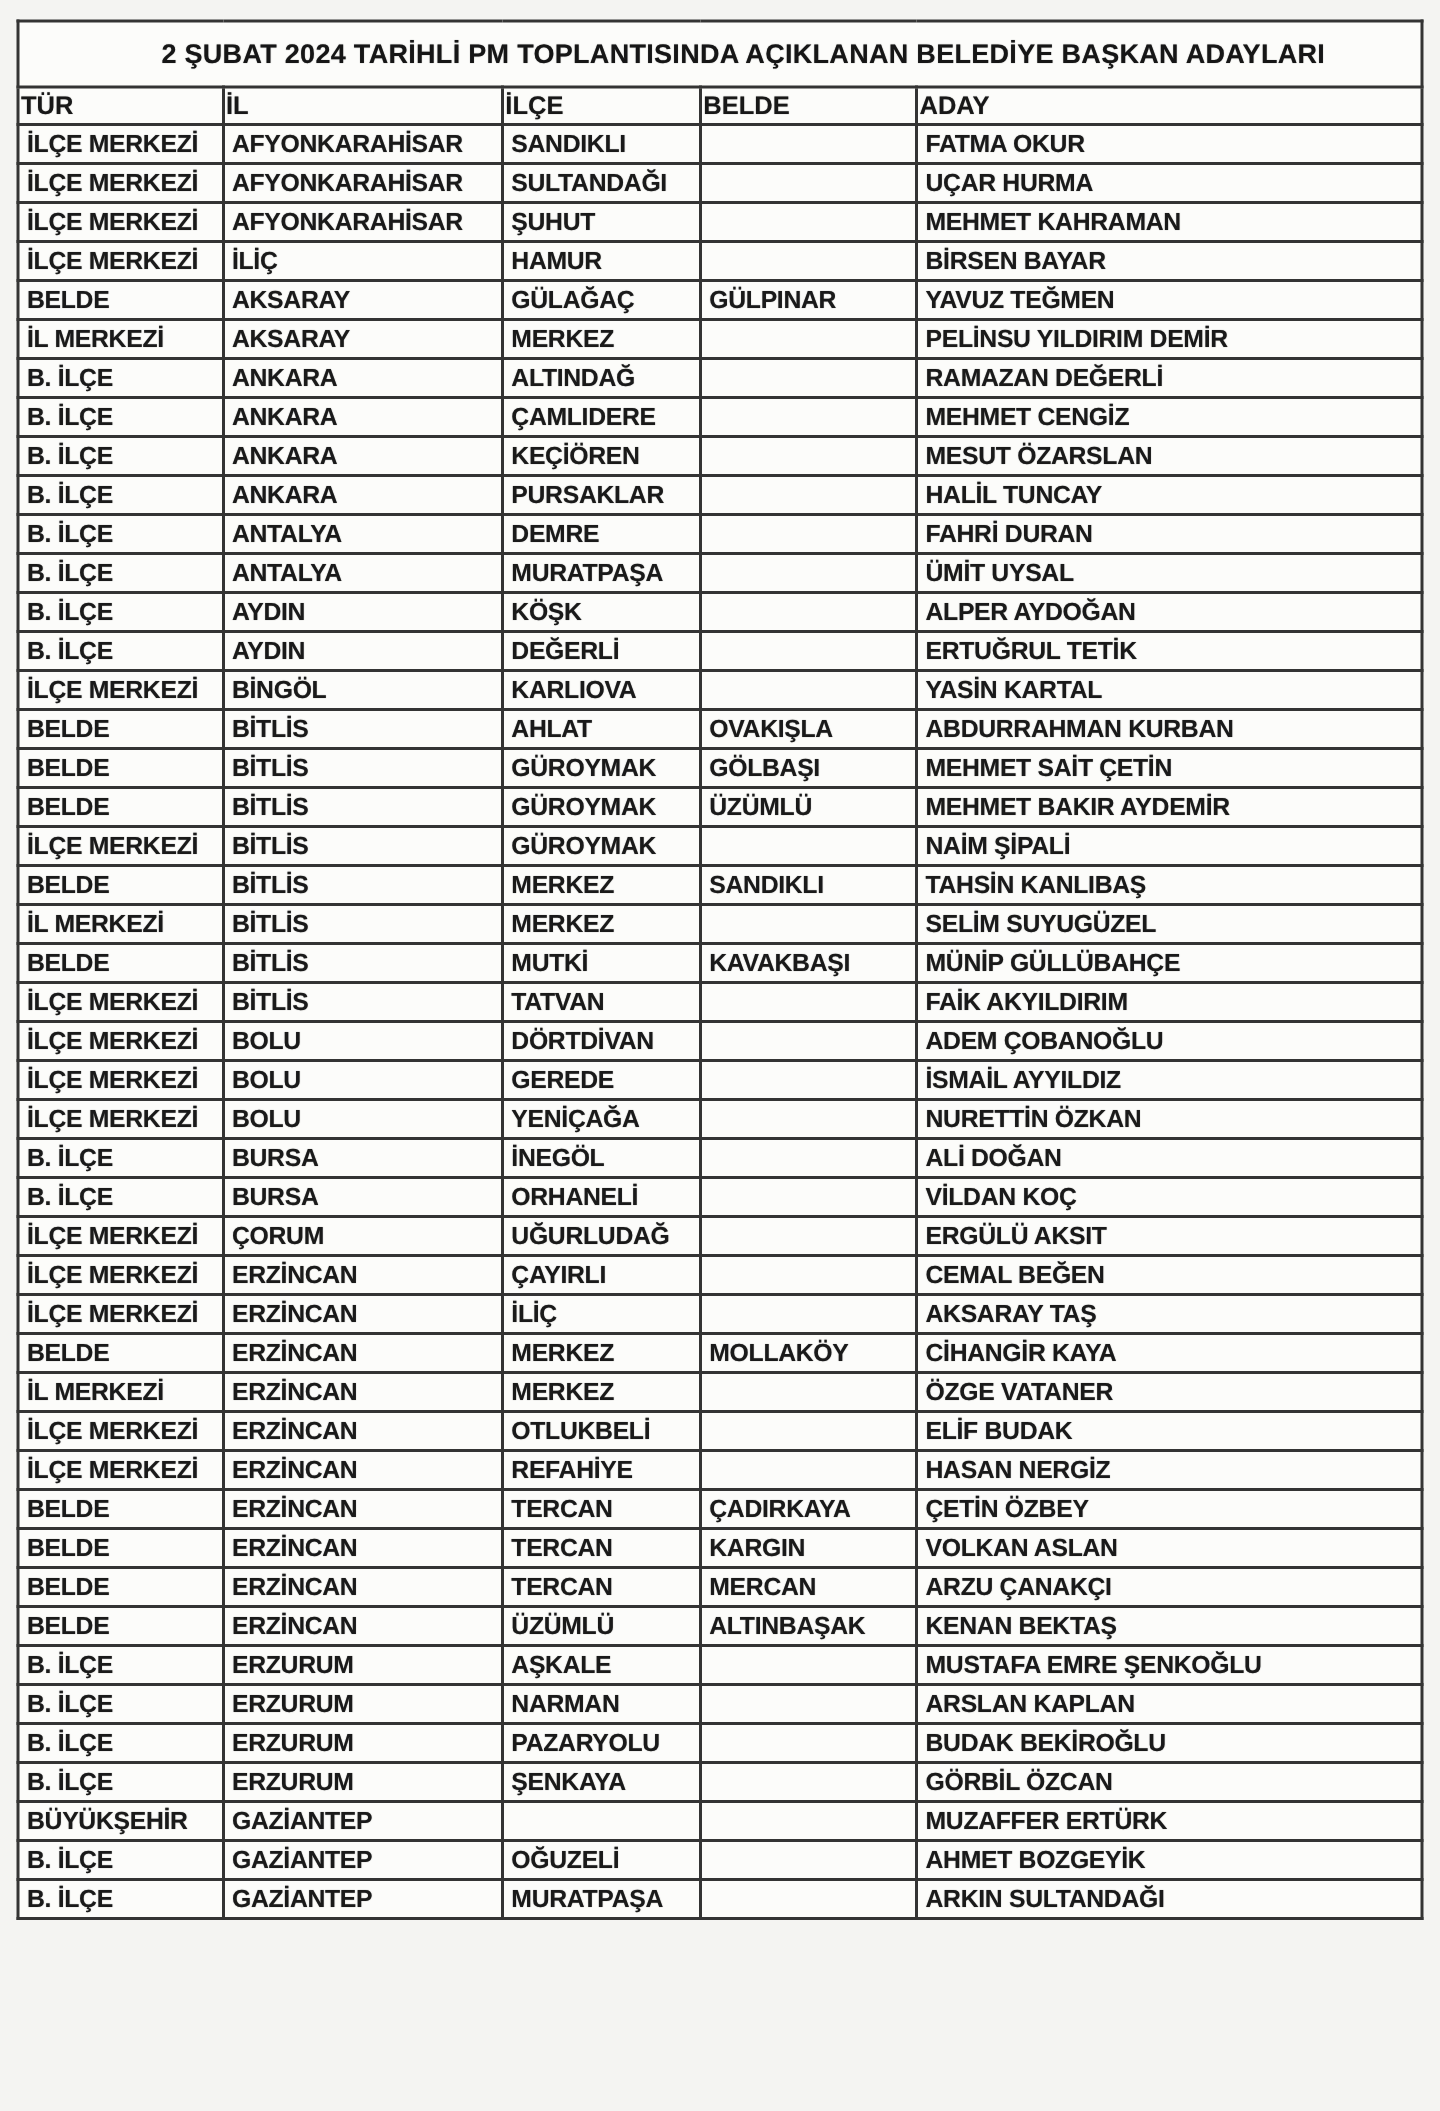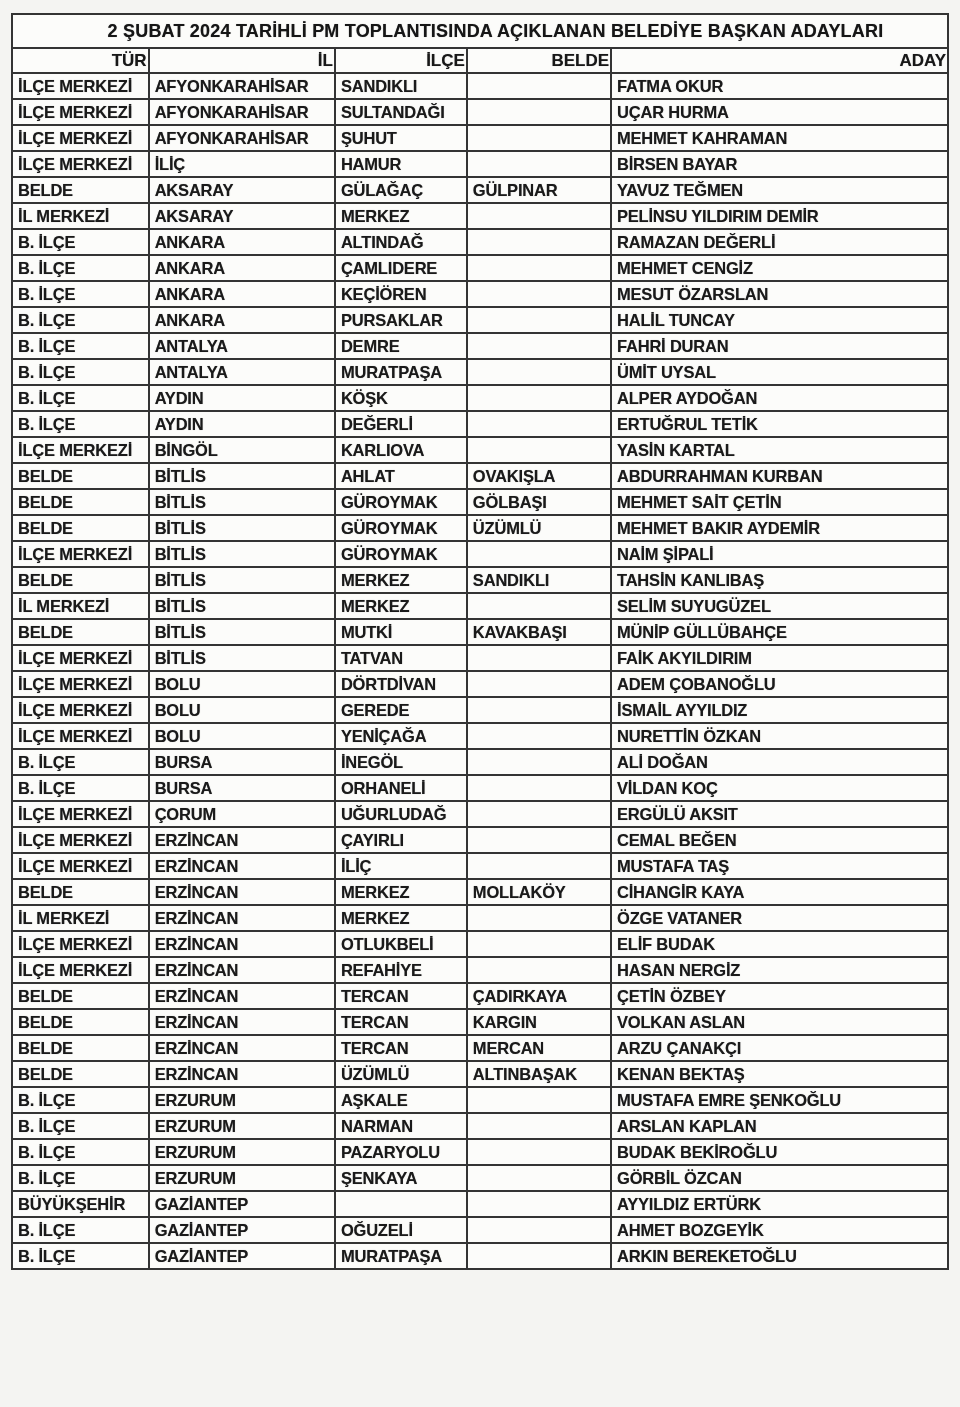--- a/index.html
+++ b/index.html
@@ -22,33 +22,33 @@
     table-layout: fixed;
   }
   table.doc-table th,
   table.doc-table td {
     border: 2px solid #343434;
     box-sizing: border-box;
     overflow: hidden;
     white-space: nowrap;
   }
   .title-cell {
-    height: 34px;
+    height: 44px;
     text-align: center;
     vertical-align: middle;
     font-size: 18px;
     font-weight: 700;
     letter-spacing: 0.2px;
     color: #161616;
     text-shadow: 0 0 0.7px rgba(22,22,22,0.55);
     padding-left: 32px;
   }
   .col-head {
     height: 25px;
-    text-align: right;
+    text-align: left;
     vertical-align: middle;
     font-size: 17px;
     font-weight: 700;
     color: #181818;
     text-shadow: 0 0 0.7px rgba(24,24,24,0.5);
   }
   td.cell {
     height: 26px;
     padding: 0 5px;
     font-size: 16.5px;
@@ -293,21 +293,21 @@
           <td class="cell">ERZİNCAN</td>
           <td class="cell">ÇAYIRLI</td>
           <td class="cell"></td>
           <td class="cell">CEMAL BEĞEN</td>
         </tr>
         <tr>
           <td class="cell">İLÇE MERKEZİ</td>
           <td class="cell">ERZİNCAN</td>
           <td class="cell">İLİÇ</td>
           <td class="cell"></td>
-          <td class="cell">MUSTAFA TAŞ</td>
+          <td class="cell">AKSARAY TAŞ</td>
         </tr>
         <tr>
           <td class="cell">BELDE</td>
           <td class="cell">ERZİNCAN</td>
           <td class="cell">MERKEZ</td>
           <td class="cell">MOLLAKÖY</td>
           <td class="cell">CİHANGİR KAYA</td>
         </tr>
         <tr>
           <td class="cell">İL MERKEZİ</td>
@@ -384,31 +384,31 @@
           <td class="cell">ERZURUM</td>
           <td class="cell">ŞENKAYA</td>
           <td class="cell"></td>
           <td class="cell">GÖRBİL ÖZCAN</td>
         </tr>
         <tr>
           <td class="cell">BÜYÜKŞEHİR</td>
           <td class="cell">GAZİANTEP</td>
           <td class="cell"></td>
           <td class="cell"></td>
-          <td class="cell">AYYILDIZ ERTÜRK</td>
+          <td class="cell">MUZAFFER ERTÜRK</td>
         </tr>
         <tr>
           <td class="cell">B. İLÇE</td>
           <td class="cell">GAZİANTEP</td>
           <td class="cell">OĞUZELİ</td>
           <td class="cell"></td>
           <td class="cell">AHMET BOZGEYİK</td>
         </tr>
         <tr>
           <td class="cell">B. İLÇE</td>
           <td class="cell">GAZİANTEP</td>
           <td class="cell">MURATPAŞA</td>
           <td class="cell"></td>
-          <td class="cell">ARKIN BEREKETOĞLU</td>
+          <td class="cell">ARKIN SULTANDAĞI</td>
         </tr>
       </tbody>
   </table>
 </div>
 
 </body></html>

